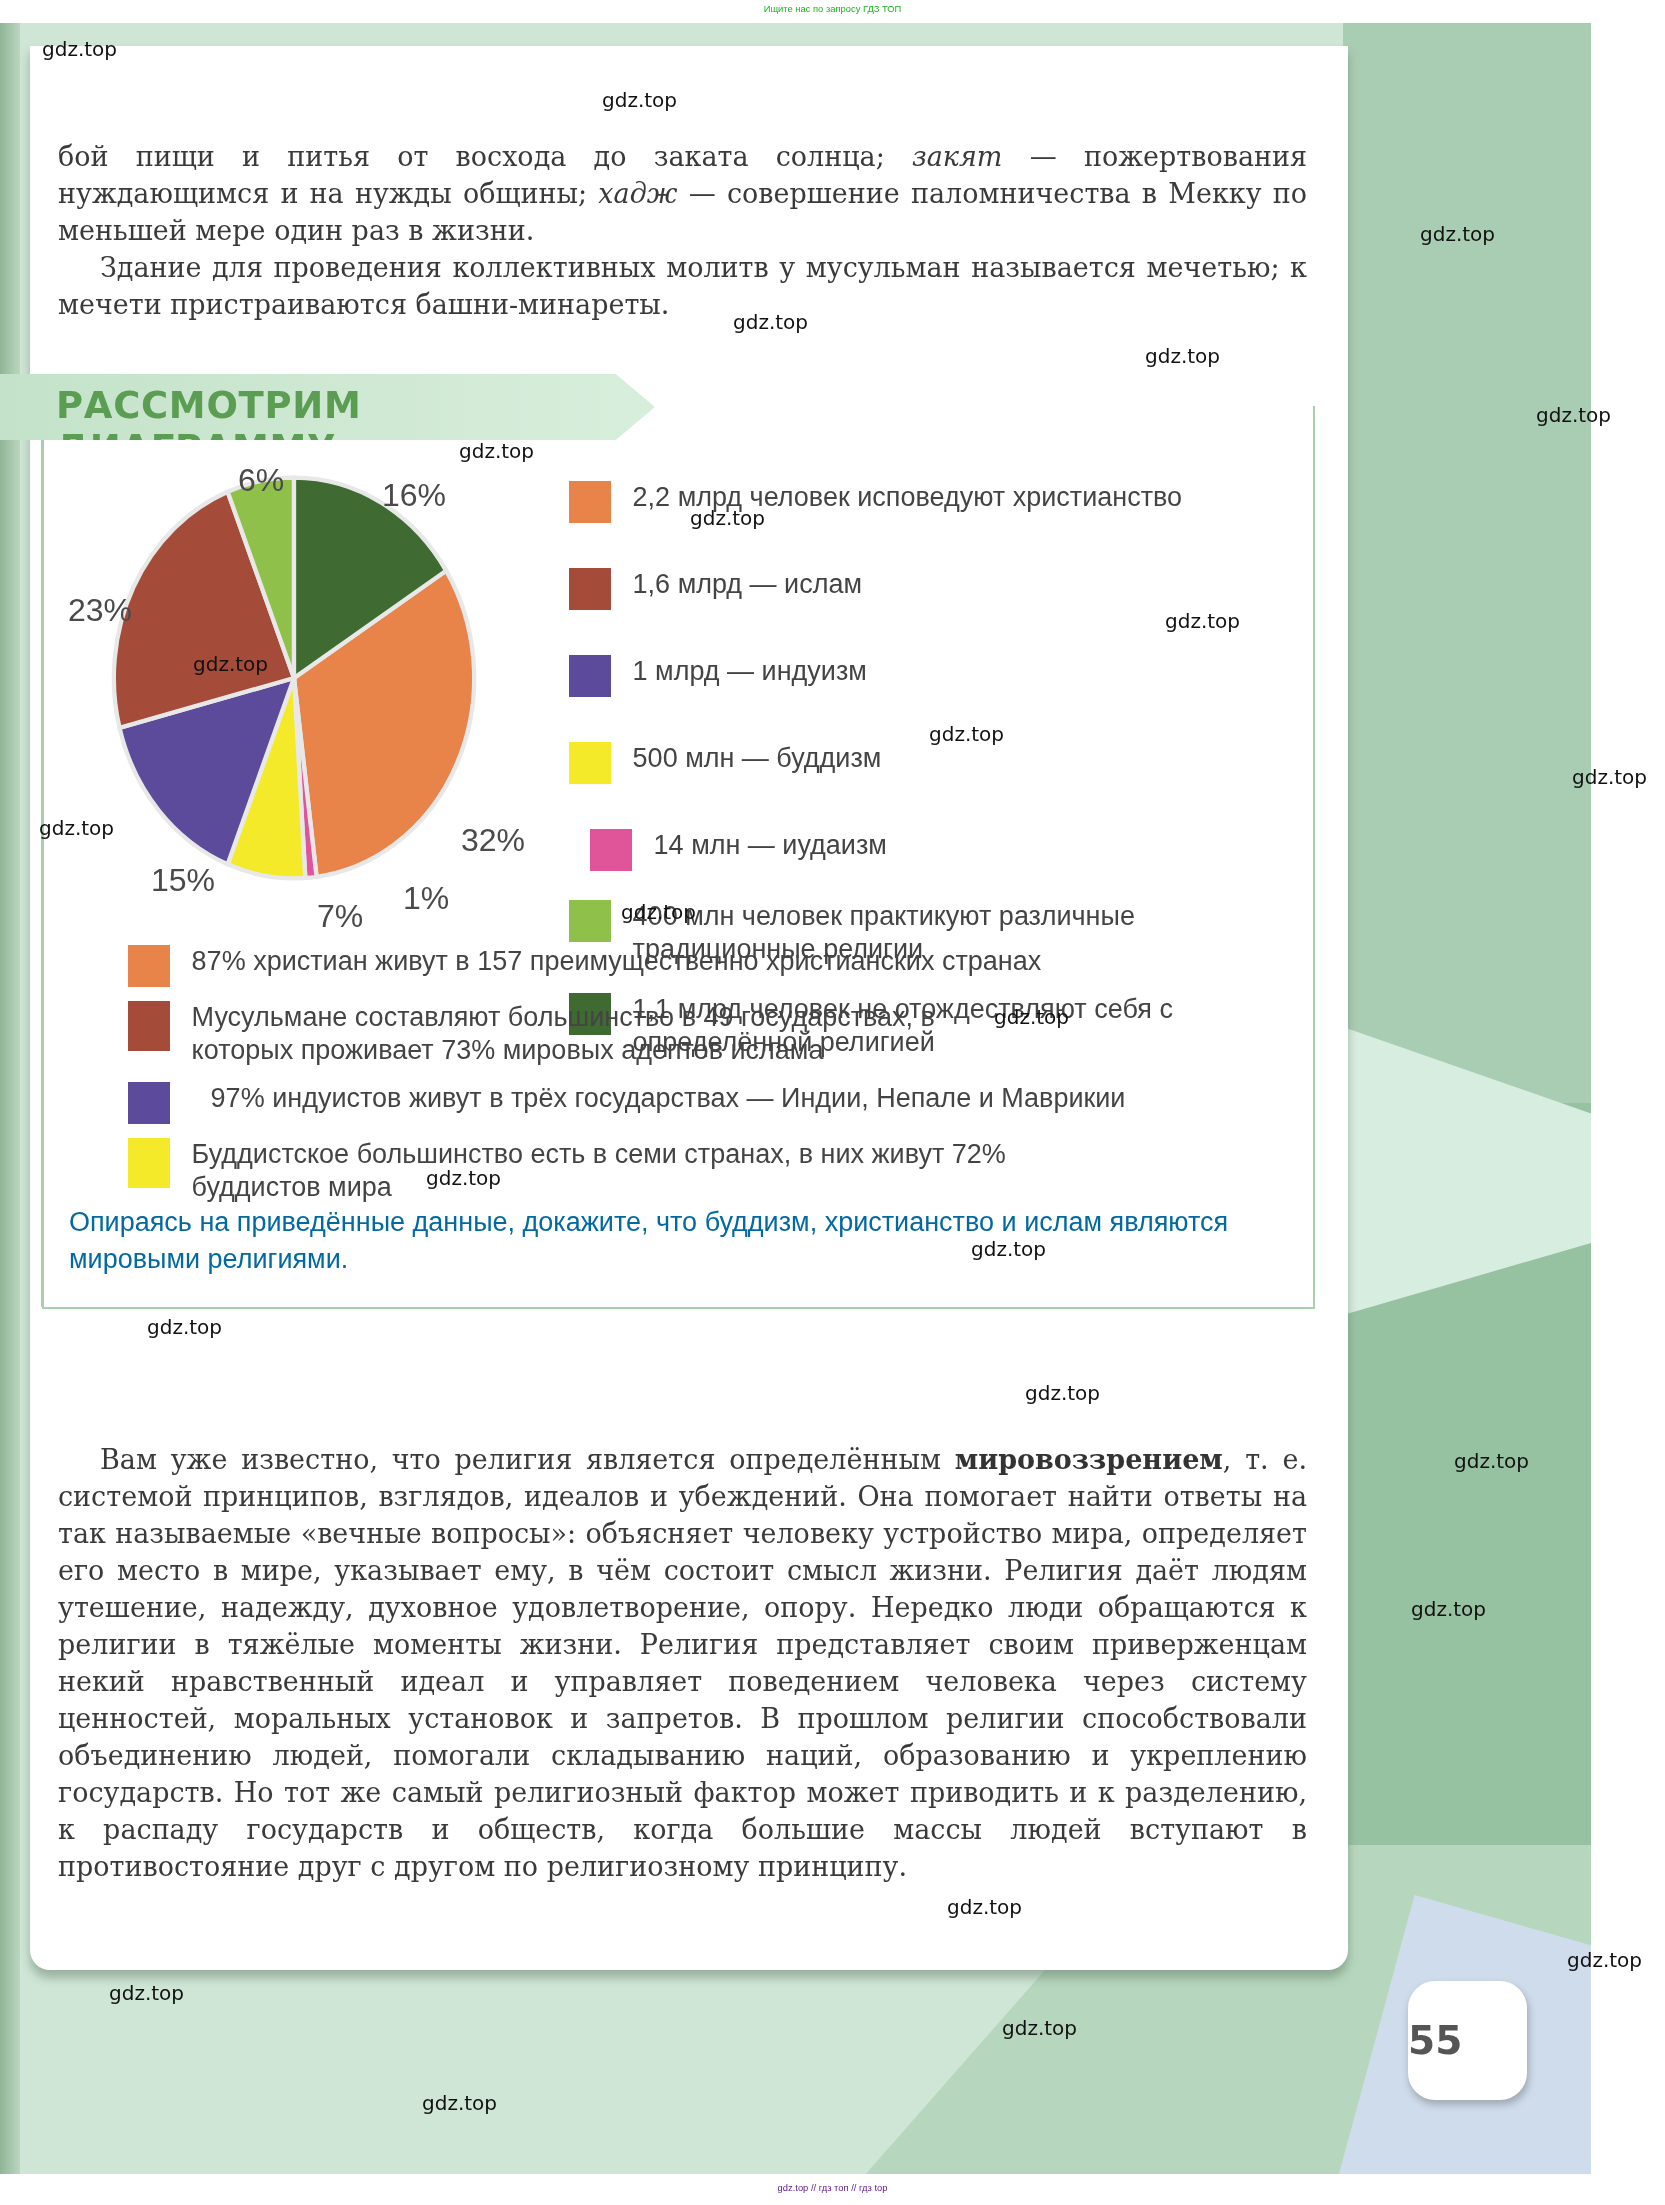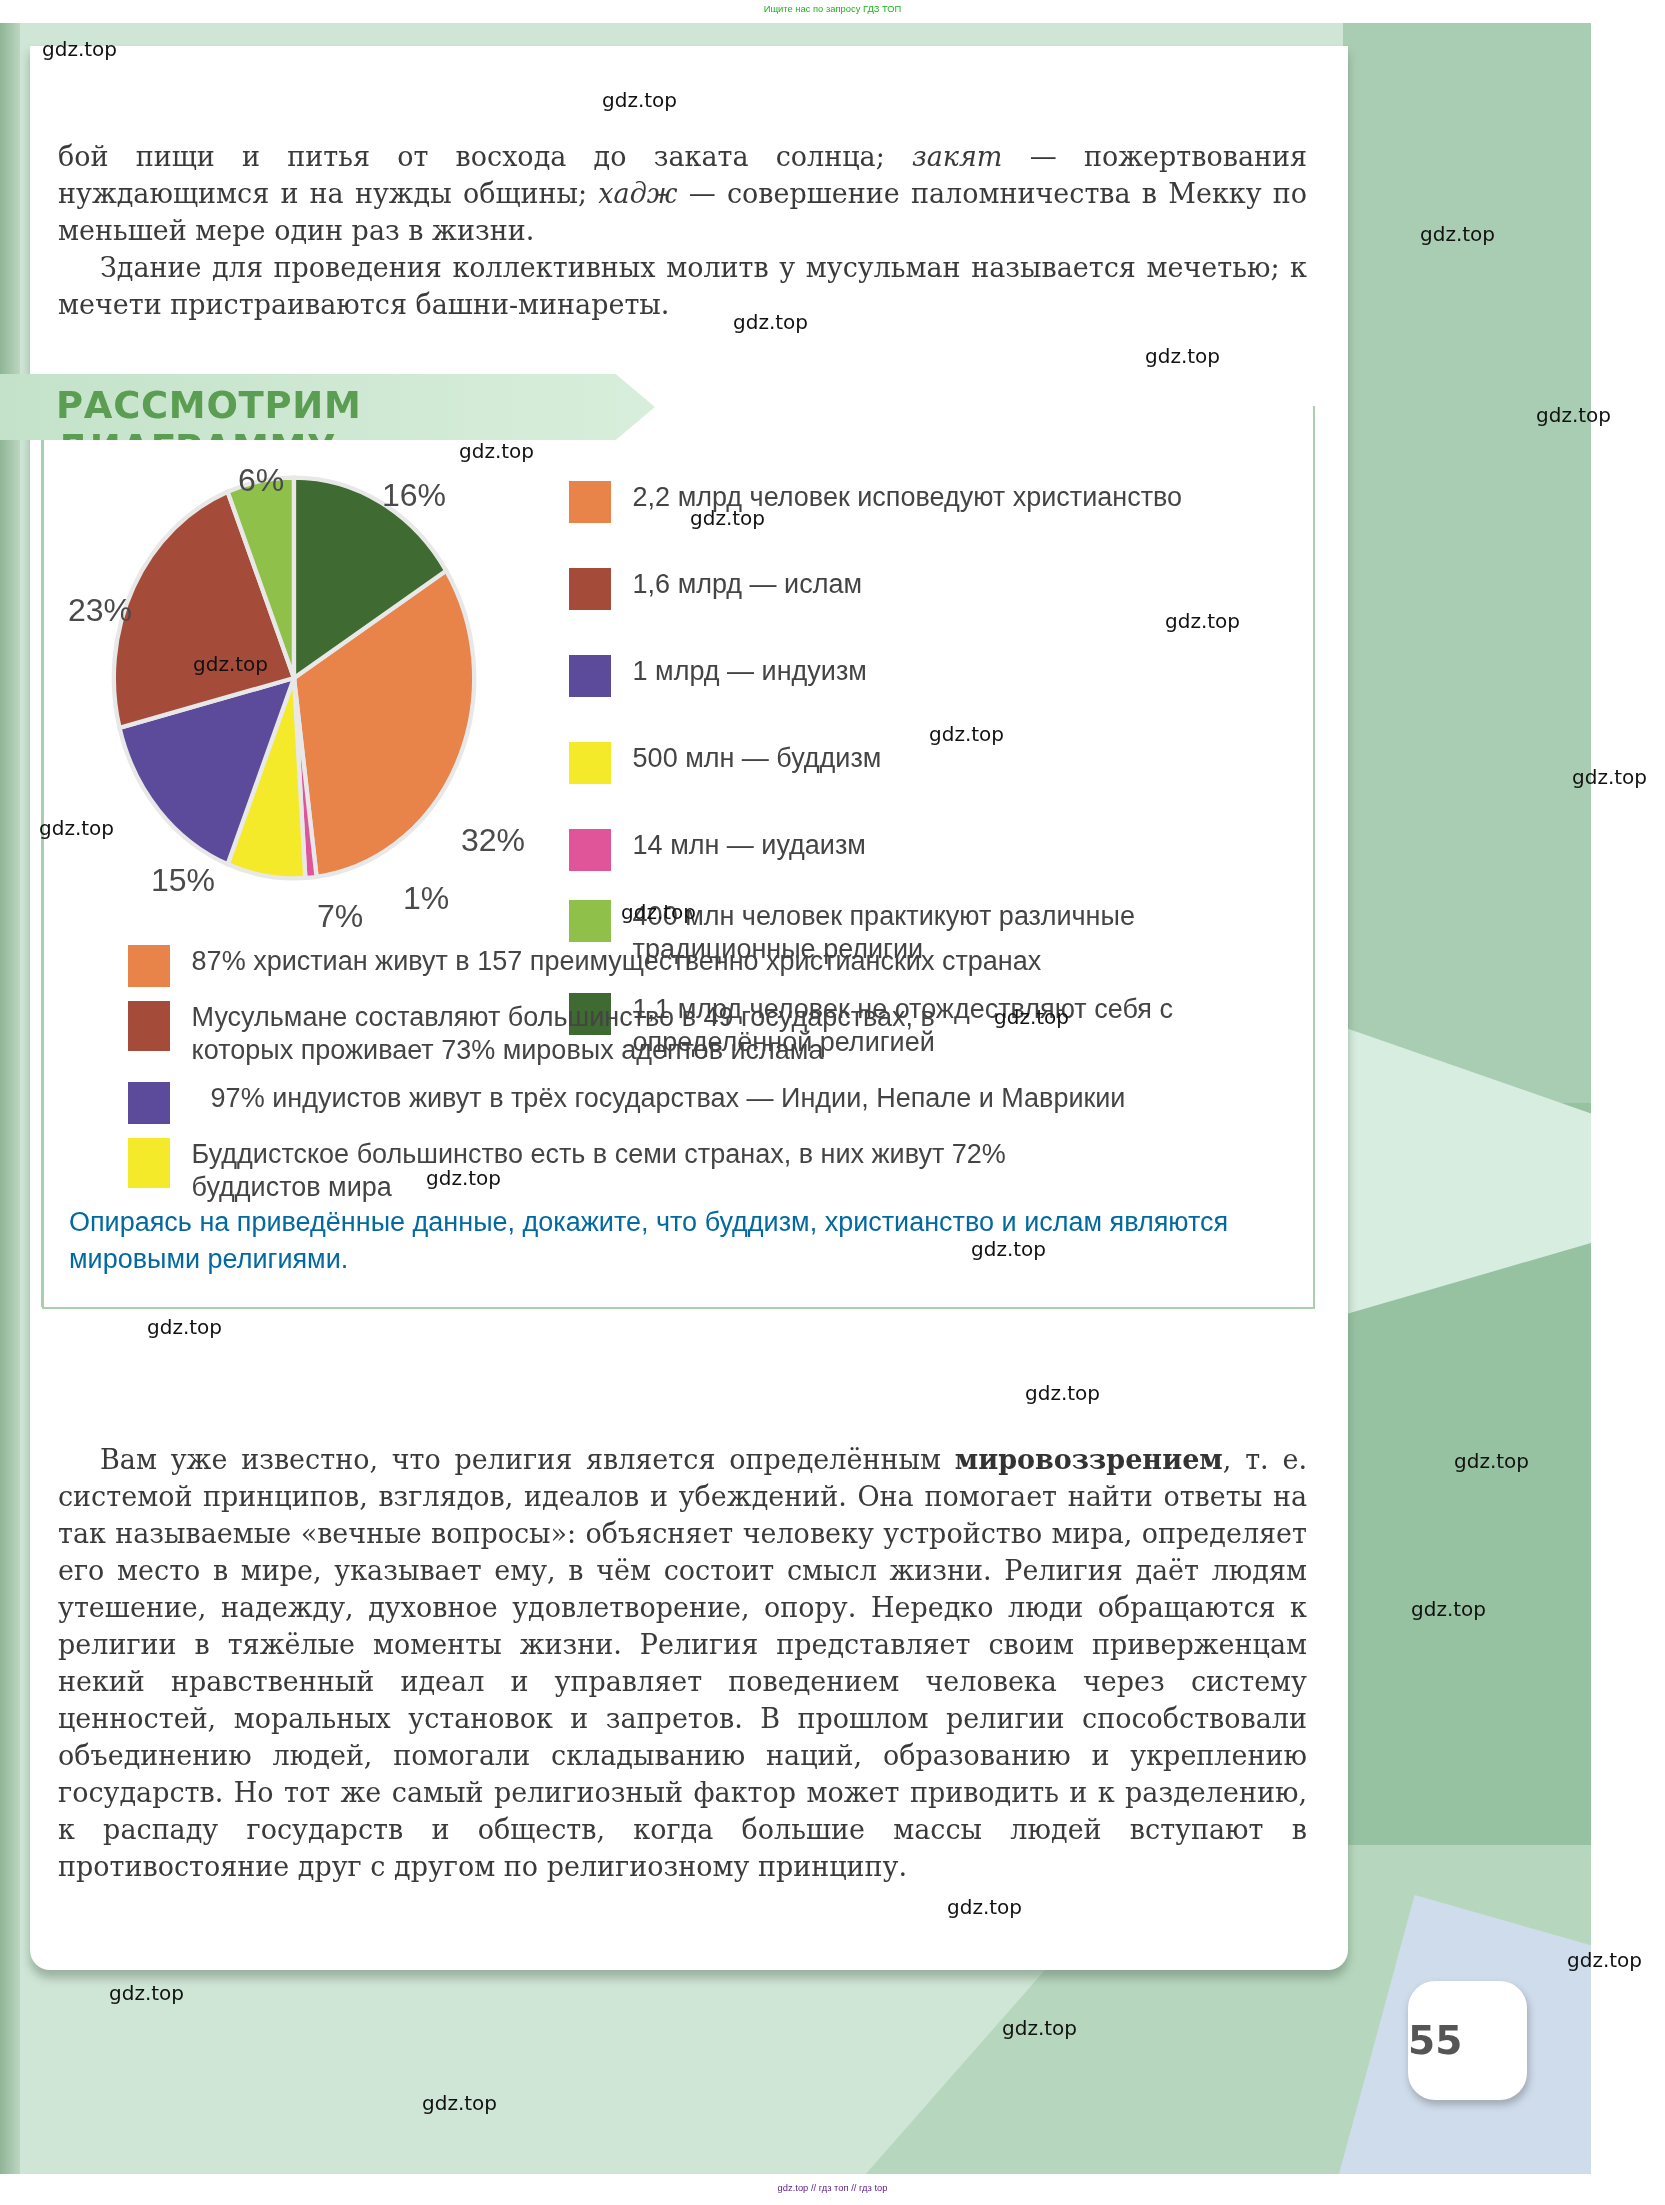--- a/index.html
+++ b/index.html
@@ -90,21 +90,21 @@
         <div class="leg-text" style="max-width: 619px;">1,6 млрд — ислам</div>
       </div>
       <div class="leg-item" style="margin-bottom: 45px;">
         <div class="swatch" style="background: rgb(91, 75, 154);"></div>
         <div class="leg-text" style="max-width: 619px;">1 млрд — индуизм</div>
       </div>
       <div class="leg-item" style="margin-bottom: 45px;">
         <div class="swatch" style="background: rgb(245, 234, 42);"></div>
         <div class="leg-text" style="max-width: 619px;">500 млн — буддизм</div>
       </div>
-      <div class="leg-item" style="margin-bottom: 29px;">
+      <div class="leg-item" style="margin-bottom: 29px; margin-left: 21px;">
         <div class="swatch" style="background: rgb(224, 85, 154);"></div>
         <div class="leg-text" style="max-width: 619px;">14 млн — иудаизм</div>
       </div>
       <div class="leg-item" style="margin-bottom: 27px;">
         <div class="swatch" style="background: rgb(143, 192, 74);"></div>
         <div class="leg-text" style="max-width: 619px;">400 млн человек практикуют различные традиционные религии</div>
       </div>
       <div class="leg-item" style="margin-bottom: -49px;">
         <div class="swatch" style="background: rgb(63, 107, 50);"></div>
         <div class="leg-text" style="max-width: 619px;">1,1 млрд человек не отождествляют себя с определённой религией</div>

